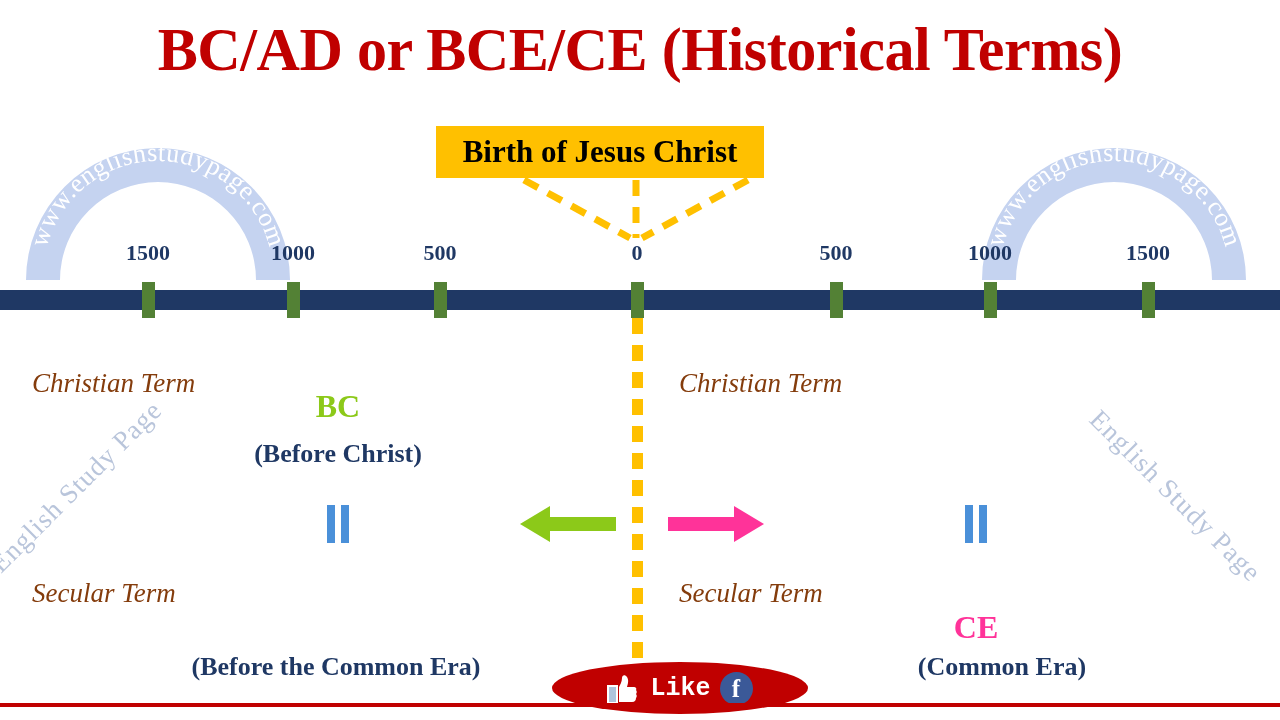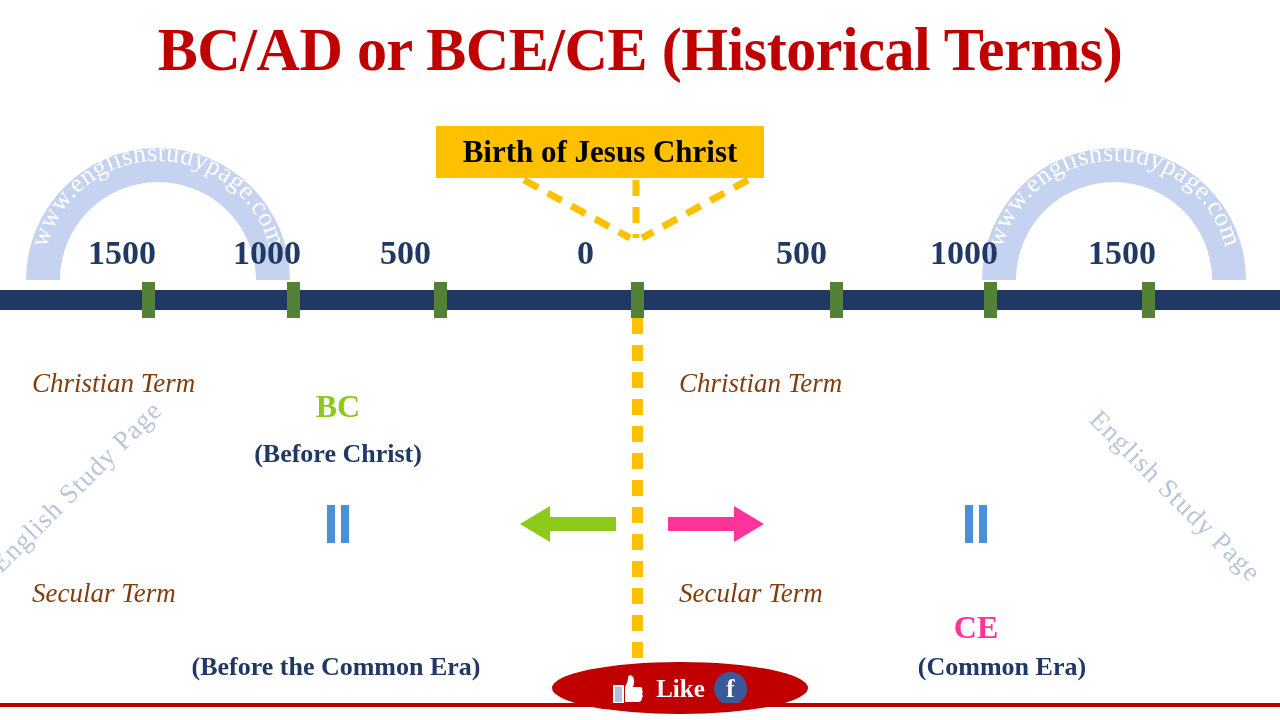--- a/index.html
+++ b/index.html
@@ -115,25 +115,25 @@
     top: 282px;
     width: 13px;
     height: 36px;
     background: #538135;
   }
   .year-label {
     position: absolute;
     top: 236px;
     width: 120px;
     margin-left: -60px;
-    text-align: left;
+    text-align: center;
     color: #1F3864;
     font-family: "Liberation Serif", "DejaVu Serif", serif;
     font-weight: bold;
-    font-size: 34px;
+    font-size: 22px;
     line-height: 34px;
   }
 
   
   #zero-dashed-line {
     position: absolute;
     left: 632px;
     top: 318px;
     width: 11px;
     height: 355px;
@@ -218,21 +218,21 @@
     height: 52px;
     background: #C00000;
     border-radius: 50%;
     display: flex;
     align-items: center;
     justify-content: center;
     gap: 9px;
   }
   #like-label {
     color: #ffffff;
-    font-family: Liberation Serif, serif;
+    font-family: Liberation Mono, monospace;
     font-weight: bold;
     font-size: 25px;
     line-height: 25px;
   }
   #facebook-icon {
     width: 33px;
     height: 33px;
     border-radius: 50%;
     background: #3B5998;
     display: flex;

